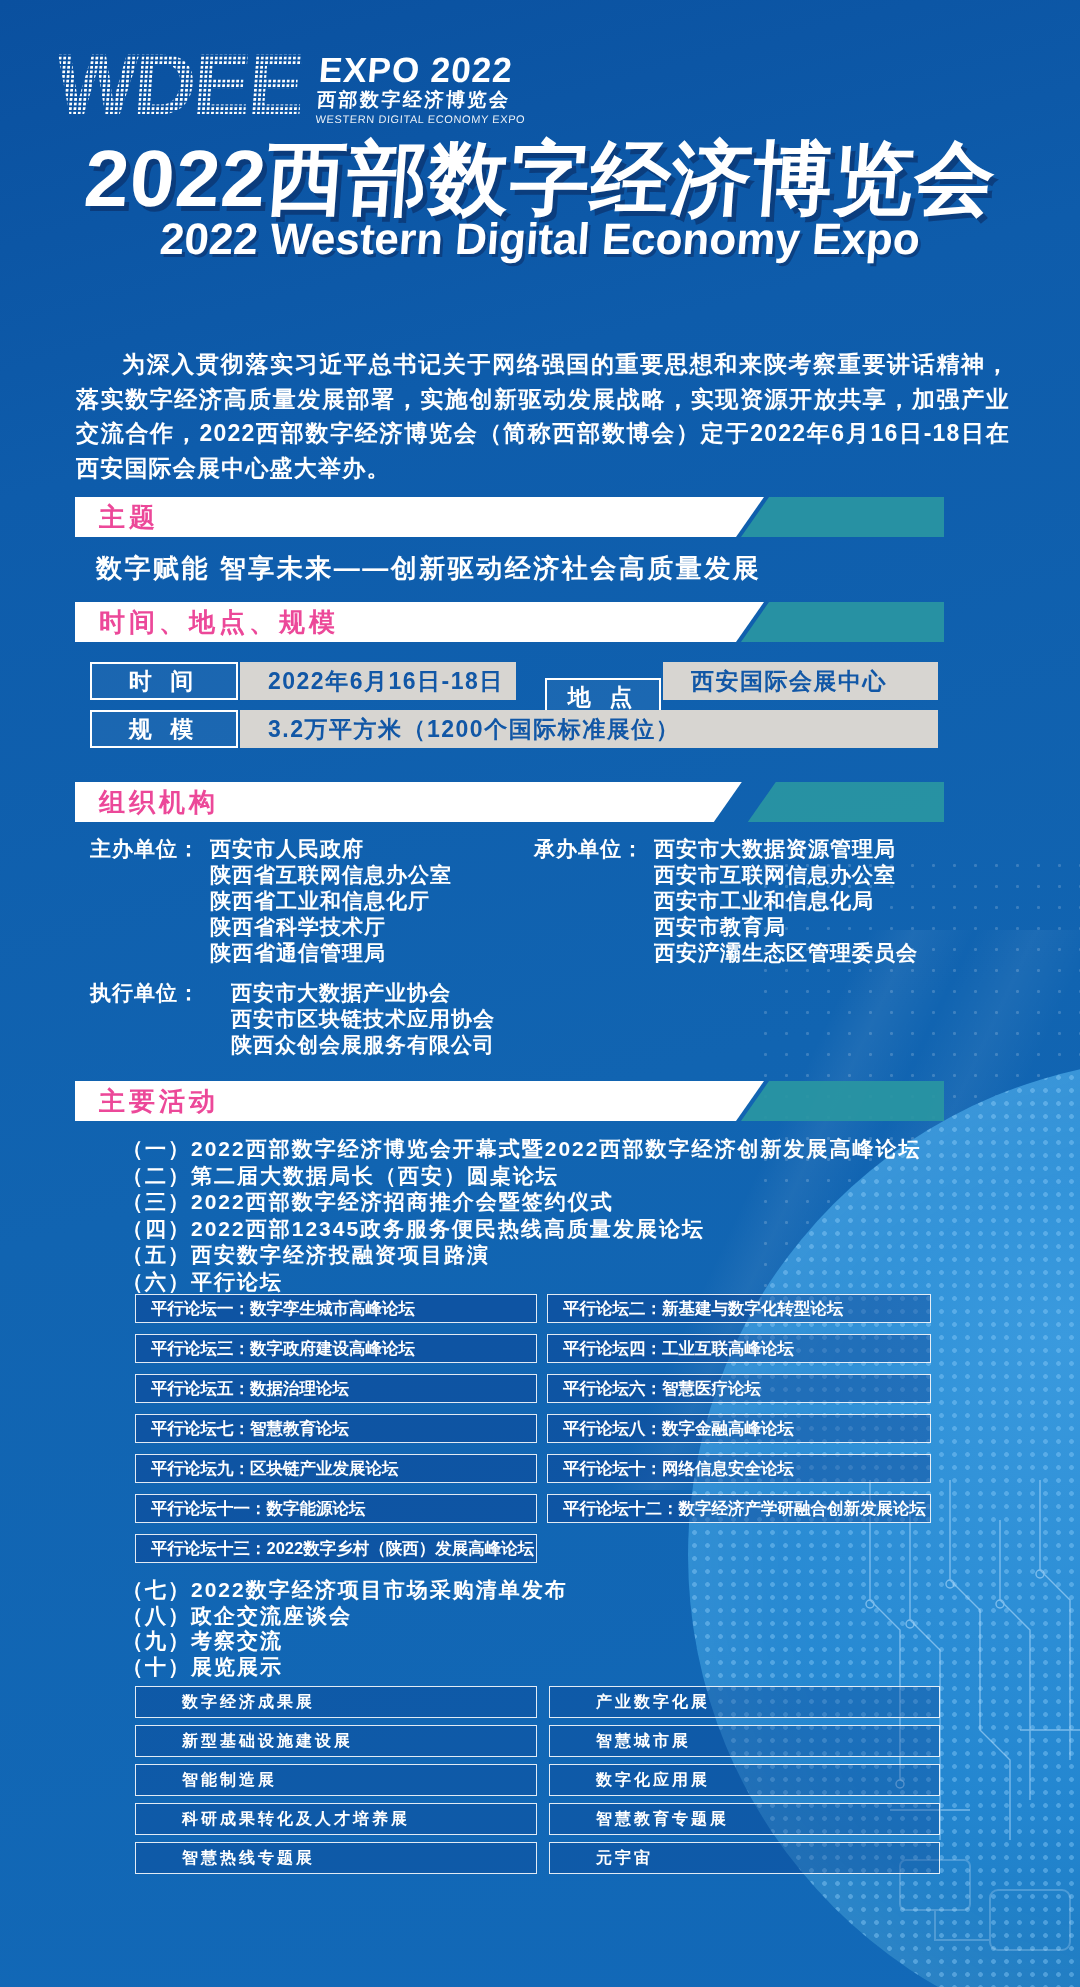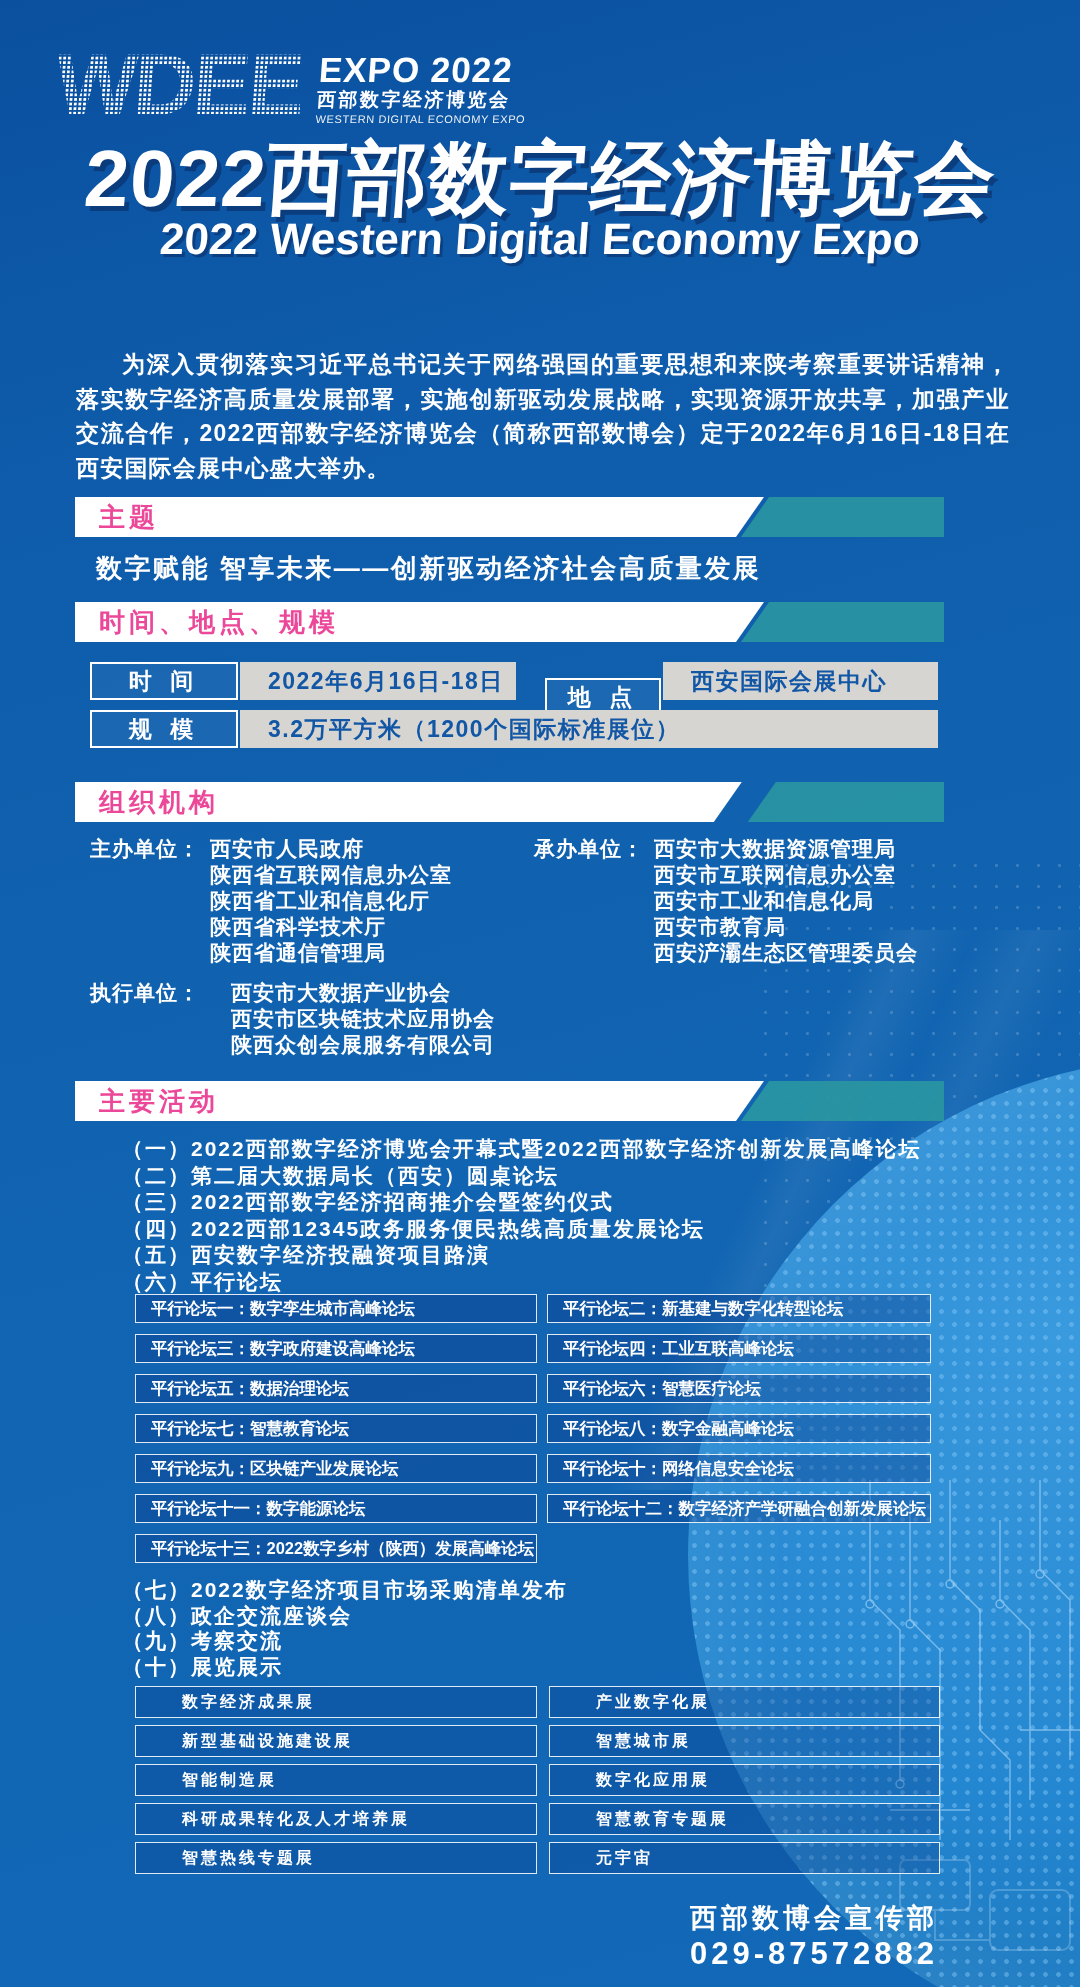--- a/index.html
+++ b/index.html
@@ -245,18 +245,14 @@
     <div class="ebox">新型基础设施建设展</div>
     <div class="ebox">智慧城市展</div>
     <div class="ebox">智能制造展</div>
     <div class="ebox">数字化应用展</div>
     <div class="ebox">科研成果转化及人才培养展</div>
     <div class="ebox">智慧教育专题展</div>
     <div class="ebox">智慧热线专题展</div>
     <div class="ebox">元宇宙</div>
   </div>
 
-  <div id="footer">
-    <div id="footer-dept">西部数博会宣传部</div>
-    <div id="footer-phone">029-87572882</div>
-  </div>
 
 </div>
 
 </body></html>

